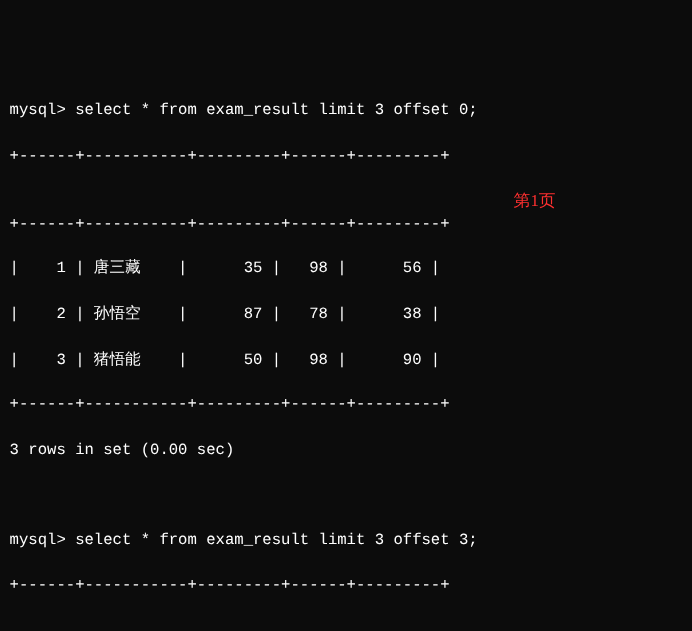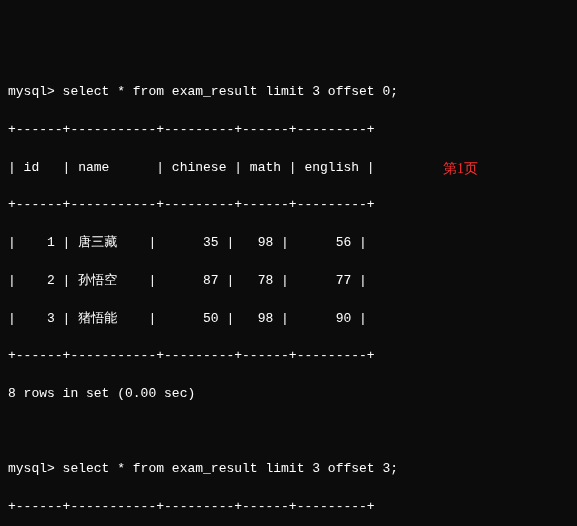--- a/index.html
+++ b/index.html
@@ -20,38 +20,38 @@
       font-size: 14px;
       white-space: nowrap;
       display: inline;
     }
     .line {
       display: block;
       position: relative;
     }
     .anno-wrap {
       position: absolute;
-      left: 435px;
+      left: 420px;
       top: 0;
     }
   </style>
 </head>
 <body>
 
 
 
 <span class="line"><span>mysql&gt; </span><span>select * from exam_result limit 3 offset 0;</span></span>
 <span class="line">+------+-----------+---------+------+---------+</span>
-<span class="line"><span>| id   | name      | chinese | math | english |</span><span class="anno-wrap"><span class="annotation">第1页</span></span></span>
+<span class="line"><span class="anno-wrap"><span class="annotation">第1页</span></span></span>
 <span class="line">+------+-----------+---------+------+---------+</span>
 <span class="line">|    1 | 唐三藏    |      35 |   98 |      56 |</span>
-<span class="line">|    2 | 孙悟空    |      87 |   78 |      77 |</span>
+<span class="line">|    2 | 孙悟空    |      87 |   78 |      38 |</span>
 <span class="line">|    3 | 猪悟能    |      50 |   98 |      90 |</span>
 <span class="line">+------+-----------+---------+------+---------+</span>
-<span class="line">8 rows in set (0.00 sec)</span>
+<span class="line">3 rows in set (0.00 sec)</span>
 <span class="line"> </span>
 <span class="line"><span>mysql&gt; </span><span>select * from exam_result limit 3 offset 3;</span></span>
 <span class="line">+------+-----------+---------+------+---------+</span>
 
 
 
 
 
 
 

